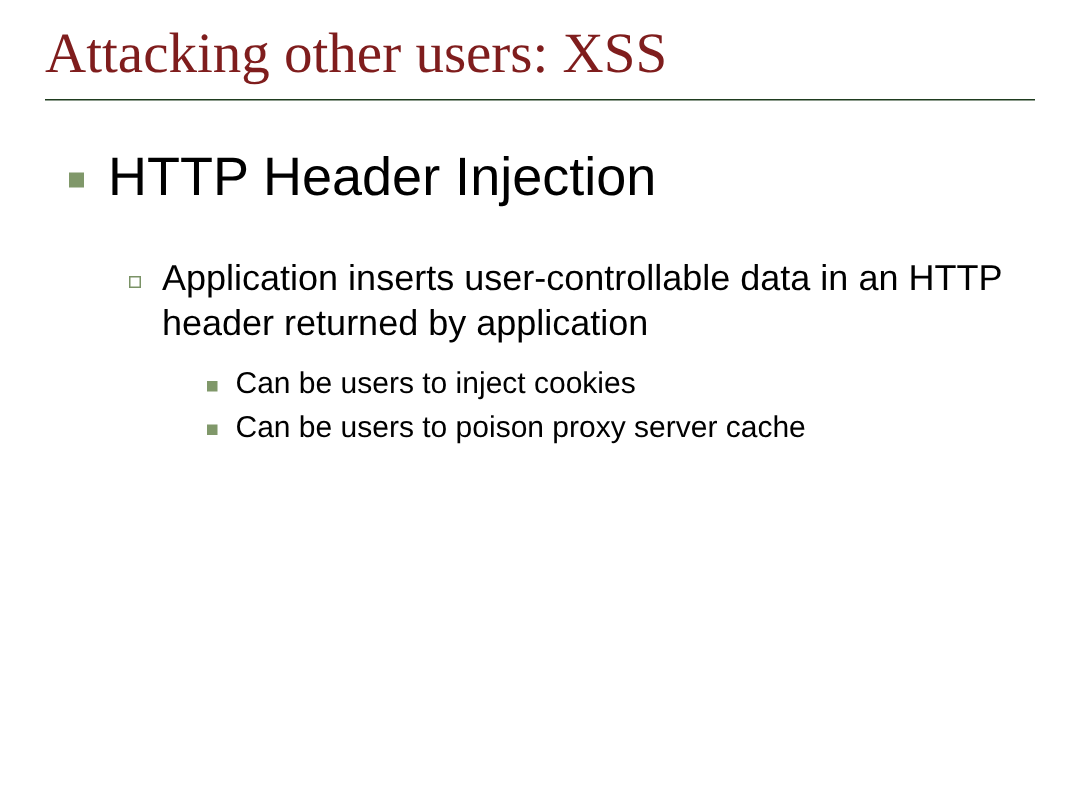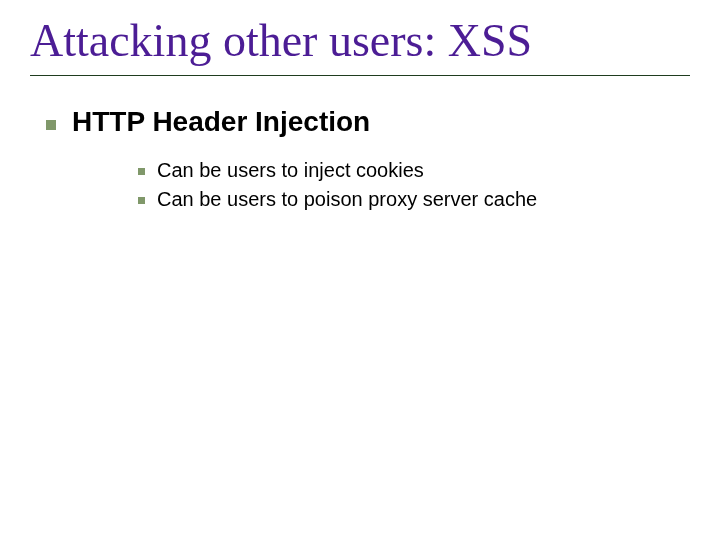--- a/index.html
+++ b/index.html
@@ -14,23 +14,23 @@
   }
   .slide {
     box-sizing: border-box;
     width: 720px;
     height: 540px;
     padding: 14px 30px 20px 30px;
     position: relative;
   }
   .title {
     font-family: Garamond, "Times New Roman", Times, serif;
-    font-size: 46px;
+    font-size: 38px;
     font-weight: 400;
-    color: #4c1d95;
+    color: #7f1d1d;
     margin: 0;
     padding-bottom: 8px;
   }
   .title-rule {
     border: none;
     border-top: 1.5px solid #1f3c1f;
     margin: 0 0 30px 0;
     width: 100%;
   }
   .bullet {
@@ -56,24 +56,23 @@
     height: 7px;
     background: #80986a;
     margin-top: 0.45em;
     margin-right: 12px;
   }
   .row {
     display: flex;
     align-items: flex-start;
   }
   .lvl1 {
-    font-size: 28px;
+    font-size: 36px;
     margin-left: 16px;
-    margin-bottom: 21px;
-    font-weight: bold;
+    margin-bottom: 32px;
   }
   .lvl2 {
     font-size: 24px;
     margin-left: 56px;
     margin-bottom: 14px;
     line-height: 1.25;
   }
   .lvl3 {
     font-size: 20px;
     margin-left: 108px;
@@ -87,20 +86,24 @@
 <div class="slide">
 
   <h1 class="title">Attacking other users: XSS</h1>
   <hr class="title-rule">
 
   <div class="row lvl1">
     <span class="bullet"></span>
     <span class="txt">HTTP Header Injection</span>
   </div>
 
+  <div class="row lvl2">
+    <span class="bullet sm"></span>
+    <span class="txt">Application inserts user-controllable data in an HTTP header returned by application</span>
+  </div>
 
   <div class="row lvl3">
     <span class="bullet xs"></span>
     <span class="txt">Can be users to inject cookies</span>
   </div>
 
   <div class="row lvl3">
     <span class="bullet xs"></span>
     <span class="txt">Can be users to poison proxy server cache</span>
   </div>

